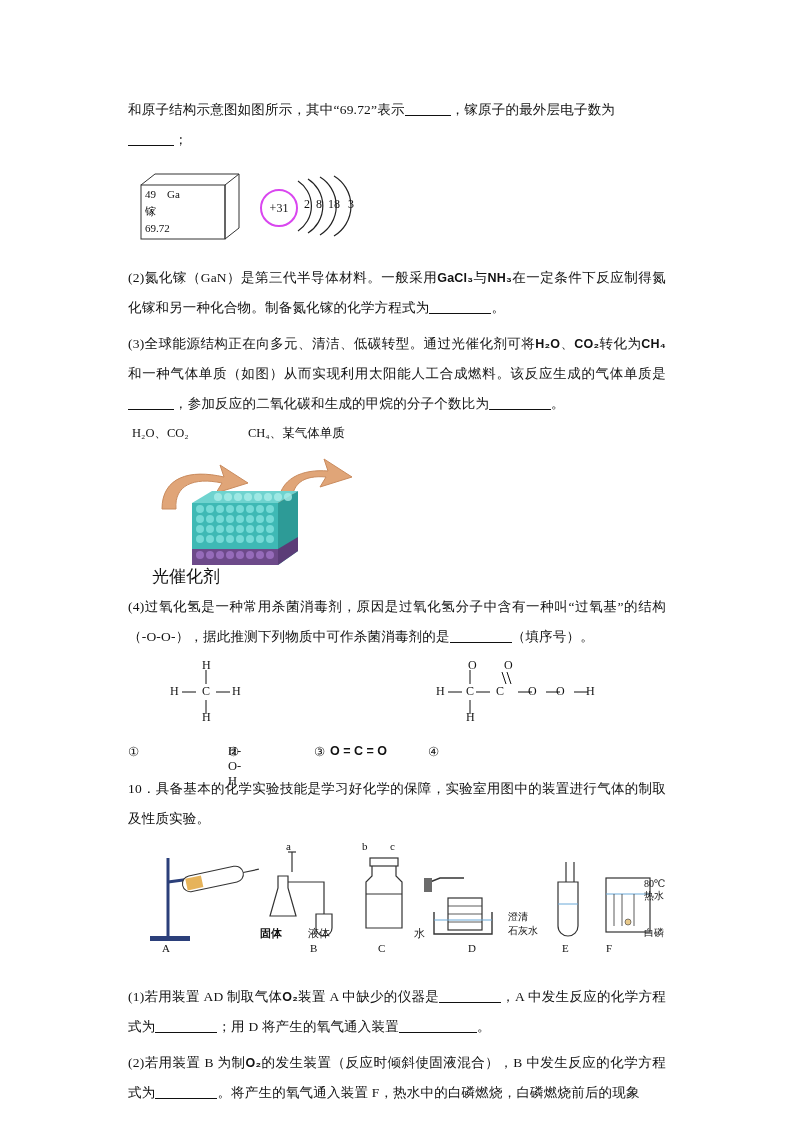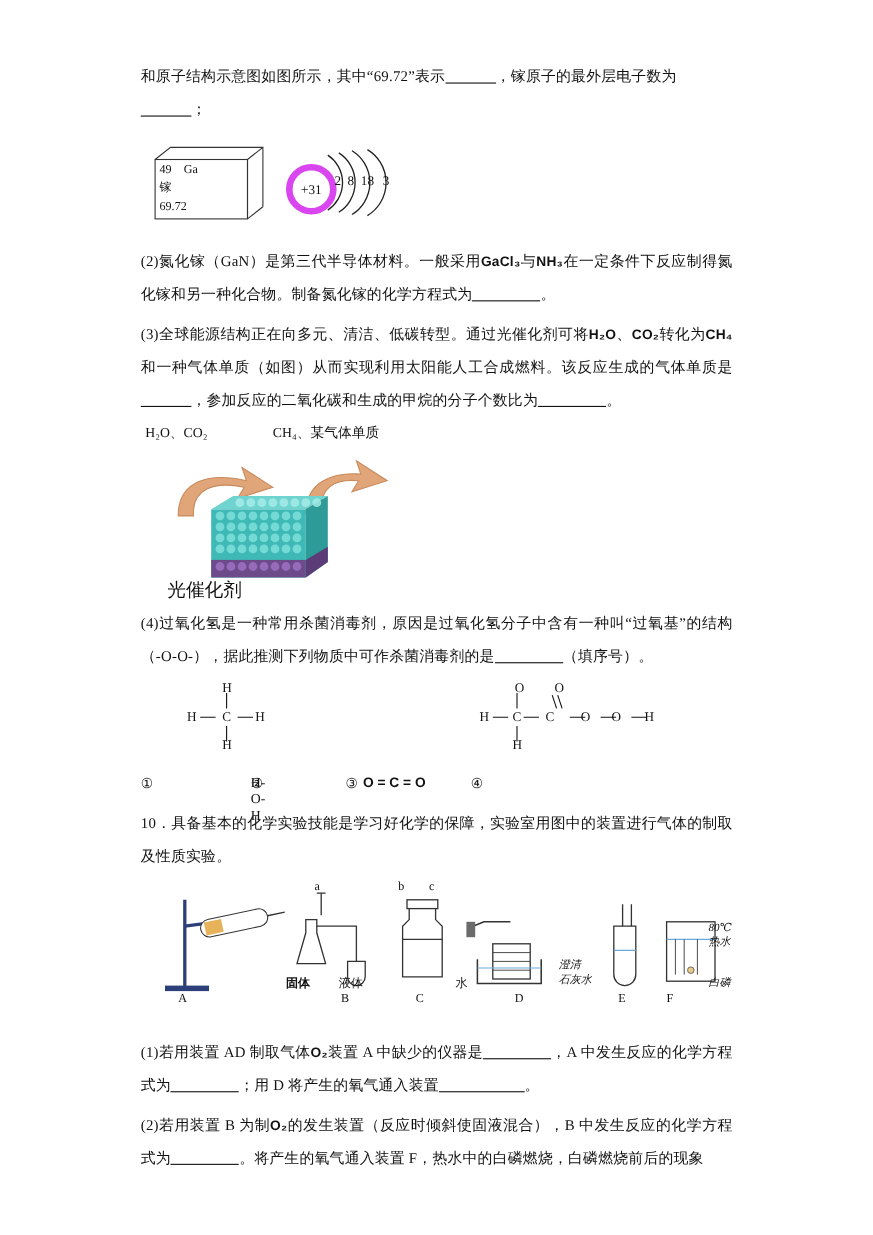--- a/index.html
+++ b/index.html
@@ -3,21 +3,21 @@
 <meta charset="utf-8">
 <style>
   html,body{margin:0;padding:0;}
   body{
     width:794px;height:1123px;background:#ffffff;
     font-family:"Liberation Serif","DejaVu Serif",serif;
     color:#111;
   }
   .page{
     position:relative;width:794px;height:911px;
-    padding:0;box-sizing:border-box;
+    padding:0;box-sizing:border-box;margin-top:40px;
   }
   .content{
     position:absolute;left:128px;top:55px;width:538px;
   }
   p.para{
     font-size:13.5px;line-height:30px;margin:0 0 6px 0;text-align:justify;
     letter-spacing:0.2px;
   }
   .blank{display:inline-block;border-bottom:1px solid #111;min-width:46px;height:14px;vertical-align:-2px;}
   .blank.w2{min-width:62px;}
@@ -25,41 +25,41 @@
   .bold-f{font-family:"Liberation Sans",sans-serif;font-weight:bold;font-size:12.5px;}
 
   
   .atomfig{position:relative;height:92px;margin:6px 0 10px 4px;}
   .cube{position:relative;width:92px;height:66px;left:8px;top:12px;}
   .cube svg{position:absolute;left:-2px;top:-2px;}
   .cube .txt{position:absolute;left:0;top:12px;width:84px;height:54px;
     font-size:11px;line-height:17px;padding:1px 0 0 5px;box-sizing:border-box;}
   .shells{position:absolute;left:128px;top:10px;width:130px;height:70px;}
   .nuc{
-    position:absolute;left:0;top:18px;width:34px;height:34px;border:6px solid #d946ef;
+    position:absolute;left:0;top:18px;width:34px;height:34px;border:2px solid #d946ef;
     border-radius:50%;text-align:center;font-size:12px;line-height:34px;
   }
   .elnum{position:absolute;top:26px;font-size:12px;}
 
   
   .photofig{position:relative;height:165px;margin:2px 0 2px 0;}
   .photofig .lbl{position:absolute;font-size:12.5px;}
   .catalyst-label{position:absolute;left:24px;top:140px;font-size:17px;}
 
   
   .molrow{position:relative;height:82px;margin:2px 0 4px 0;font-family:"Liberation Serif",serif;}
   .molrow .m{position:absolute;font-size:12px;line-height:15px;}
   .numlbl{font-size:12.5px;}
   .bottomline{position:relative;height:20px;font-size:12.5px;}
   .bottomline span{position:absolute;}
 
   
   .apparatus{position:relative;height:118px;margin:8px 0 10px 0;}
   .apparatus .alab{position:absolute;font-size:11px;}
-  .apparatus .alab.small{font-size:10px;font-style:italic;}
+  .apparatus .alab.small{font-size:10px;}
 </style>
 </head>
 <body>
 
 <div class="page">
   <div class="content">
 
     <p class="para">
       <span>和原子结构示意图如图所示，其中“69.72”表示</span><span class="blank"></span><span>，镓原子的最外层电子数为</span><br>
       <span class="blank"></span><span>；</span>

